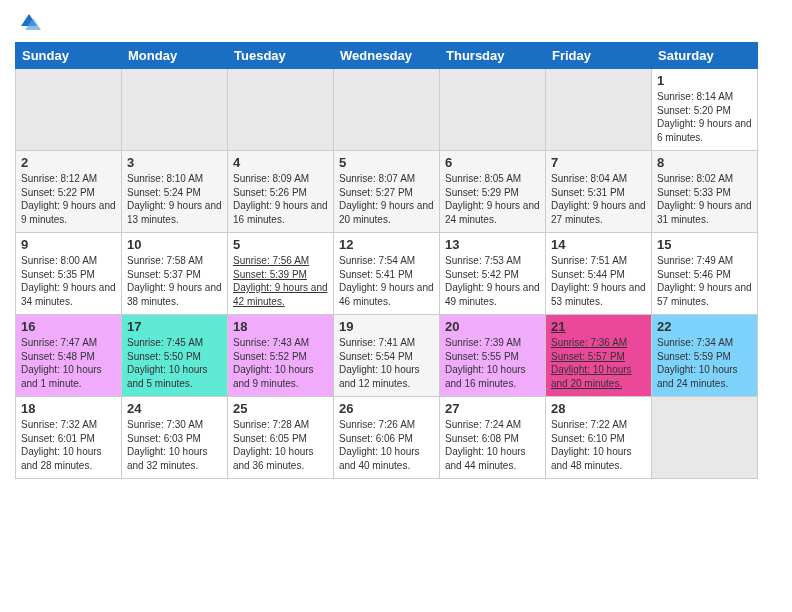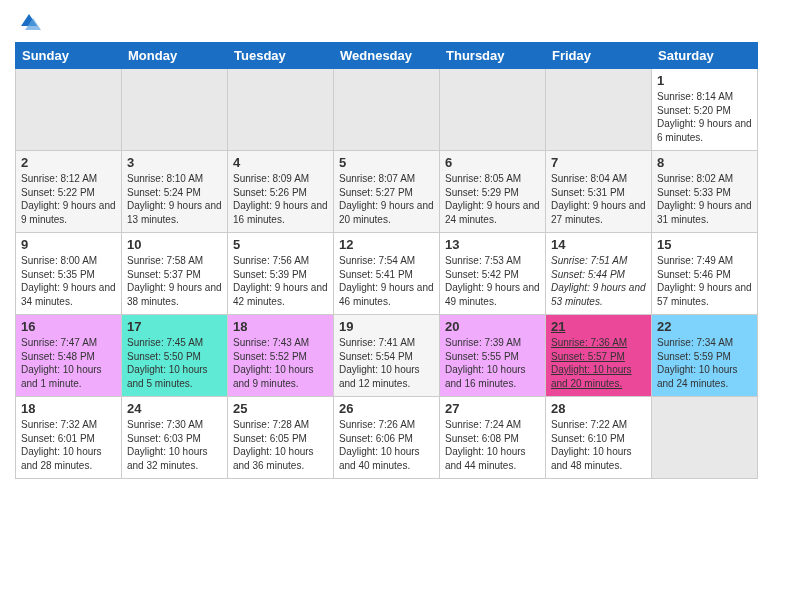--- a/index.html
+++ b/index.html
@@ -147,39 +147,39 @@
 Daylight: 9 hours and 34 minutes.</div>
           </td>
           <td>
             <span class="day-number">10</span>
             <div class="cell-text" style="white-space: pre-line;">Sunrise: 7:58 AM
 Sunset: 5:37 PM
 Daylight: 9 hours and 38 minutes.</div>
           </td>
           <td>
             <span class="day-number">5</span>
-            <div class="cell-text" style="white-space: pre-line;">Sunrise: 7:56 AM
+            <div class="cell-text" style="white-space: pre-line; text-decoration: underline;">Sunrise: 7:56 AM
 Sunset: 5:39 PM
 Daylight: 9 hours and 42 minutes.</div>
           </td>
           <td>
             <span class="day-number">12</span>
             <div class="cell-text" style="white-space: pre-line;">Sunrise: 7:54 AM
 Sunset: 5:41 PM
 Daylight: 9 hours and 46 minutes.</div>
           </td>
           <td>
             <span class="day-number">13</span>
             <div class="cell-text" style="white-space: pre-line;">Sunrise: 7:53 AM
 Sunset: 5:42 PM
 Daylight: 9 hours and 49 minutes.</div>
           </td>
           <td>
             <span class="day-number">14</span>
-            <div class="cell-text" style="white-space: pre-line; font-style: italic;">Sunrise: 7:51 AM
+            <div class="cell-text" style="white-space: pre-line;">Sunrise: 7:51 AM
 Sunset: 5:44 PM
 Daylight: 9 hours and 53 minutes.</div>
           </td>
           <td>
             <span class="day-number">15</span>
             <div class="cell-text" style="white-space: pre-line;">Sunrise: 7:49 AM
 Sunset: 5:46 PM
 Daylight: 9 hours and 57 minutes.</div>
           </td>
         </tr>

